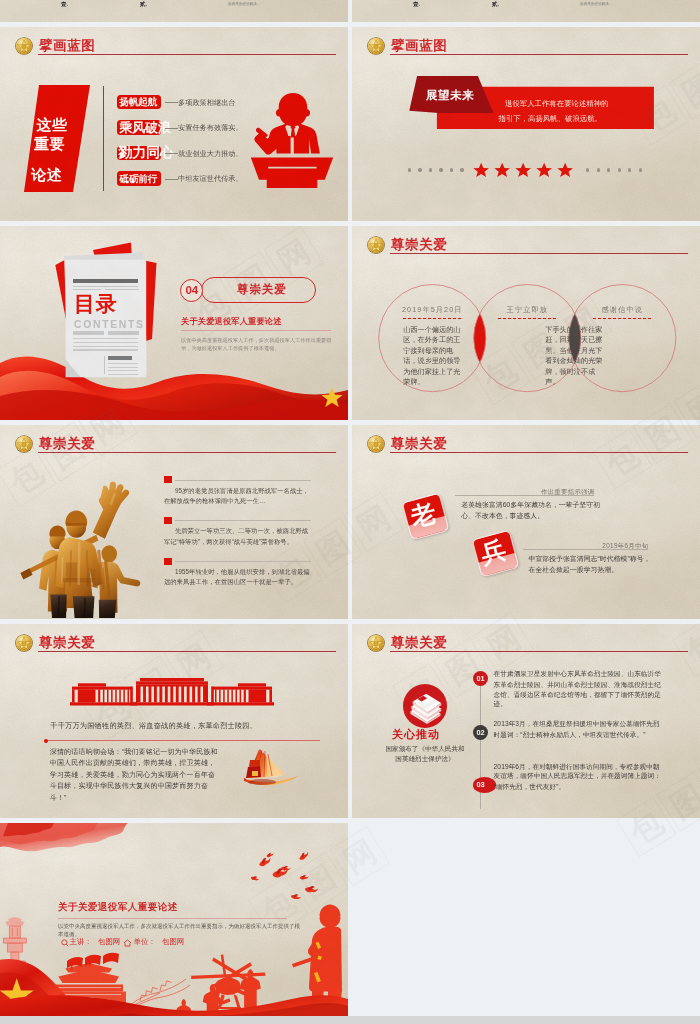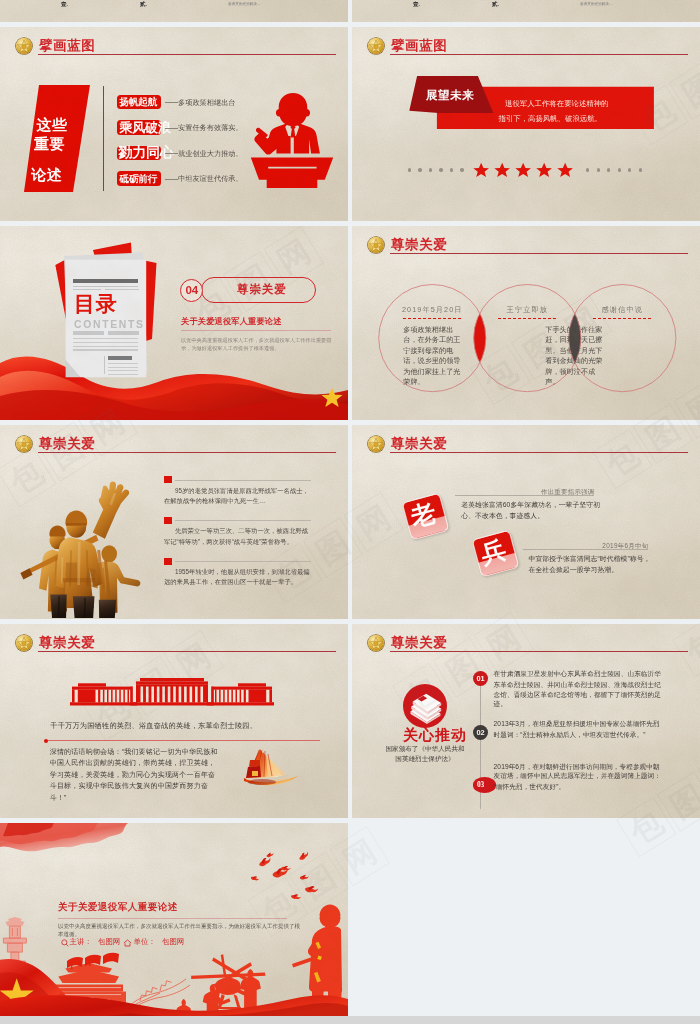--- a/index.html
+++ b/index.html
@@ -223,21 +223,21 @@
         </g>
         <g clip-path="url(#c2)">
           <circle cx="270.3" cy="112.1" r="53.6" fill="#4d4845"></circle>
         </g>
         <circle cx="80.3" cy="112.1" r="53.6" fill="none" stroke="#d77f80" stroke-width=".85"></circle>
         <circle cx="175.3" cy="112.1" r="53.6" fill="none" stroke="#d77f80" stroke-width=".85"></circle>
         <circle cx="270.3" cy="112.1" r="53.6" fill="none" stroke="#d77f80" stroke-width=".85"></circle>
       </svg>
 <div style="position:absolute;left:40.3px;top:80px;width:80px;text-align:center;color:#7d776f;font-size:7.2px;line-height:8px;letter-spacing:1.1px;">2019年5月20日</div>
 <div style="position:absolute;left:50.5px;top:91.5px;width:58.7px;height:0;border-top:1.5px dashed #e0120a;"></div>
-<div style="position:absolute;left:51.3px;top:99px;width:58.5px;color:#4e4944;font-size:7.1px;line-height:10.4px;letter-spacing:.05px;">多项政策相继出台，在外务工的王宁接到母亲的电话，说乡里的领导为他们家挂上了光荣牌。</div>
+<div style="position:absolute;left:51.3px;top:99px;width:58.5px;color:#4e4944;font-size:7.1px;line-height:10.4px;letter-spacing:.05px;">山西一个偏远的山区，在外务工的王宁接到母亲的电话，说乡里的领导为他们家挂上了光荣牌。</div>
 <div style="position:absolute;left:135.3px;top:80px;width:80px;text-align:center;color:#7d776f;font-size:7.2px;line-height:8px;letter-spacing:1.1px;">王宁立即放</div>
 <div style="position:absolute;left:145.5px;top:91.5px;width:58.7px;height:0;border-top:1.5px dashed #e0120a;"></div>
 <div style="position:absolute;left:146.3px;top:99px;width:58.5px;color:#4e4944;font-size:7.1px;line-height:10.4px;letter-spacing:.05px;margin-left:47px;">下手头的工作往家赶，回到家天已擦黑。当他在月光下看到金灿灿的光荣牌，顿时泣不成声。</div>
 <div style="position:absolute;left:230.3px;top:80px;width:80px;text-align:center;color:#7d776f;font-size:7.2px;line-height:8px;letter-spacing:1.1px;">感谢信中说</div>
 <div style="position:absolute;left:240.5px;top:91.5px;width:58.7px;height:0;border-top:1.5px dashed #e0120a;"></div>
 </div>
 <div class="slide paper" id="s5" style="left:0px;top:425px;">
 <span class="emb" style="left:16px;top:11px;width:16px;height:16px;background:radial-gradient(circle at 34% 28%,#fdf0b4 0%,#e9bb45 42%,#c8921a 78%,#8d6406 100%);box-shadow:0 0 0 .8px rgba(110,76,8,.8);overflow:hidden;">
         <svg width="16" height="16" viewBox="0 0 20 20" style="display:block">
           <polygon points="10,2.6 12.2,8.3 18.3,8.6 13.5,12.3 15.2,18.2 10,14.7 4.8,18.2 6.5,12.3 1.7,8.6 7.8,8.3" fill="#f8e08e" stroke="#a87c12" stroke-width=".55"></polygon>
@@ -446,31 +446,31 @@
         <path d="M2 27v3.5L24 44v-2.5z" fill="#f6dede"></path>
         <path d="M42 30v3L24 44v-2.5z" fill="#edcaca"></path>
         <path d="M3 20.5 21 10l22 13.5-18 11.5z" fill="#fff"></path>
         <path d="M3 20.5V24l22 14.5V35z" fill="#f6dede"></path>
         <path d="M43 23.5v3L25 38v-3z" fill="#edcaca"></path>
         <path d="M5 14 23 3.5l20 12.5-18 11.5z" fill="#fff"></path>
         <path d="M5 14v3.5l20 13.5v-3.5z" fill="#f6dede"></path>
         <path d="M43 16v3L25 30.5v-3z" fill="#edcaca"></path>
         <path d="M11.5 10.7 19 6.3l5.2 3.2-7.4 4.4z" fill="#d1171a"></path>
       </svg>
-<div style="position:absolute;left:43px;top:105.4px;width:80px;text-align:center;color:#d1171a;font-size:15px;line-height:11px;font-weight:bold;letter-spacing:1px;">关心推动</div>
+<div style="position:absolute;left:24px;top:105.4px;width:80px;text-align:center;color:#d1171a;font-size:11px;line-height:11px;font-weight:bold;letter-spacing:1px;">关心推动</div>
 <div style="position:absolute;left:8px;top:120.7px;width:130px;text-align:center;color:#3f3b37;font-size:6.6px;line-height:7px;white-space:nowrap;">国家颁布了《中华人民共和</div>
 <div style="position:absolute;left:8px;top:131.3px;width:130px;text-align:center;color:#3f3b37;font-size:6.6px;line-height:7px;white-space:nowrap;">国英雄烈士保护法》</div>
 <div style="position:absolute;left:128px;top:48px;width:1.1px;height:137px;background:#b5aea6;"></div>
 <div style="position:absolute;left:121px;top:47.3px;width:15.2px;height:15.2px;border-radius:50%;background:#d1171a;">
         <span style="position:absolute;left:0;top:3.6px;width:15.2px;text-align:center;color:#fff;font-size:7.4px;line-height:8px;font-weight:bold;">01</span>
       </div>
 <div style="position:absolute;left:121px;top:101px;width:15.2px;height:15.2px;border-radius:50%;background:#3f3b38;">
         <span style="position:absolute;left:0;top:3.6px;width:15.2px;text-align:center;color:#fff;font-size:7.4px;line-height:8px;font-weight:bold;">02</span>
       </div>
-<div style="position:absolute;left:121px;top:153.4px;width:23px;height:15.2px;border-radius:50%;background:#d1171a;font-family:Liberation Serif, serif;">
+<div style="position:absolute;left:121px;top:153.4px;width:23px;height:15.2px;border-radius:50%;background:#d1171a;">
         <span style="position:absolute;left:0;top:3.6px;width:15.2px;text-align:center;color:#fff;font-size:7.4px;line-height:8px;font-weight:bold;">03</span>
       </div>
 <div style="position:absolute;left:141.6px;top:46.2px;color:#3f3b37;font-size:6.6px;line-height:7px;letter-spacing:.1px;white-space:nowrap;">在甘肃酒泉卫星发射中心东风革命烈士陵园、山东临沂华</div>
 <div style="position:absolute;left:141.6px;top:56.5px;color:#3f3b37;font-size:6.6px;line-height:7px;letter-spacing:.1px;white-space:nowrap;">东革命烈士陵园、井冈山革命烈士陵园、淮海战役烈士纪</div>
 <div style="position:absolute;left:141.6px;top:66.8px;color:#3f3b37;font-size:6.6px;line-height:7px;letter-spacing:.1px;white-space:nowrap;">念馆、晋绥边区革命纪念馆等地，都留下了缅怀英烈的足</div>
 <div style="position:absolute;left:141.6px;top:75.7px;color:#3f3b37;font-size:6.6px;line-height:7px;letter-spacing:.1px;white-space:nowrap;">迹。</div>
 <div style="position:absolute;left:141.6px;top:96.2px;color:#3f3b37;font-size:6.6px;line-height:7px;letter-spacing:.1px;white-space:nowrap;">2013年3月，在坦桑尼亚祭扫援坦中国专家公墓缅怀先烈</div>
 <div style="position:absolute;left:141.6px;top:106.5px;color:#3f3b37;font-size:6.6px;line-height:7px;letter-spacing:.1px;white-space:nowrap;">时题词：“烈士精神永励后人，中坦友谊世代传承。”</div>
 <div style="position:absolute;left:141.6px;top:138.7px;color:#3f3b37;font-size:6.6px;line-height:7px;letter-spacing:.1px;white-space:nowrap;">2019年6月，在对朝鲜进行国事访问期间，专程参观中朝</div>
 <div style="position:absolute;left:141.6px;top:148.3px;color:#3f3b37;font-size:6.6px;line-height:7px;letter-spacing:.1px;white-space:nowrap;">友谊塔，缅怀中国人民志愿军烈士，并在题词簿上题词：</div>

